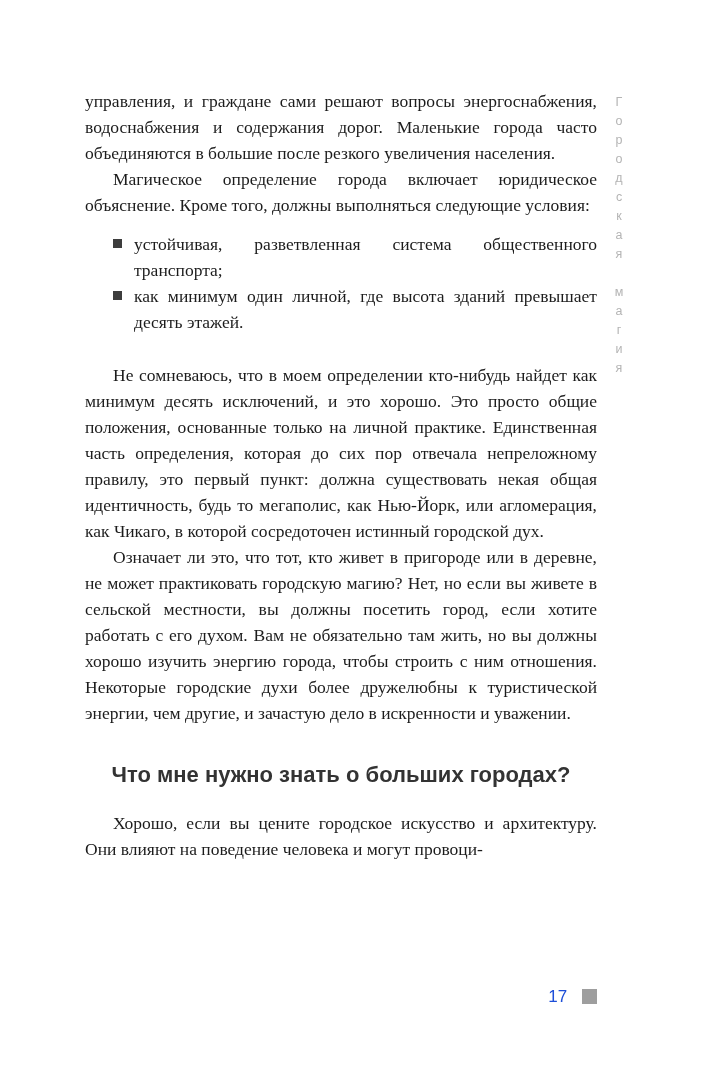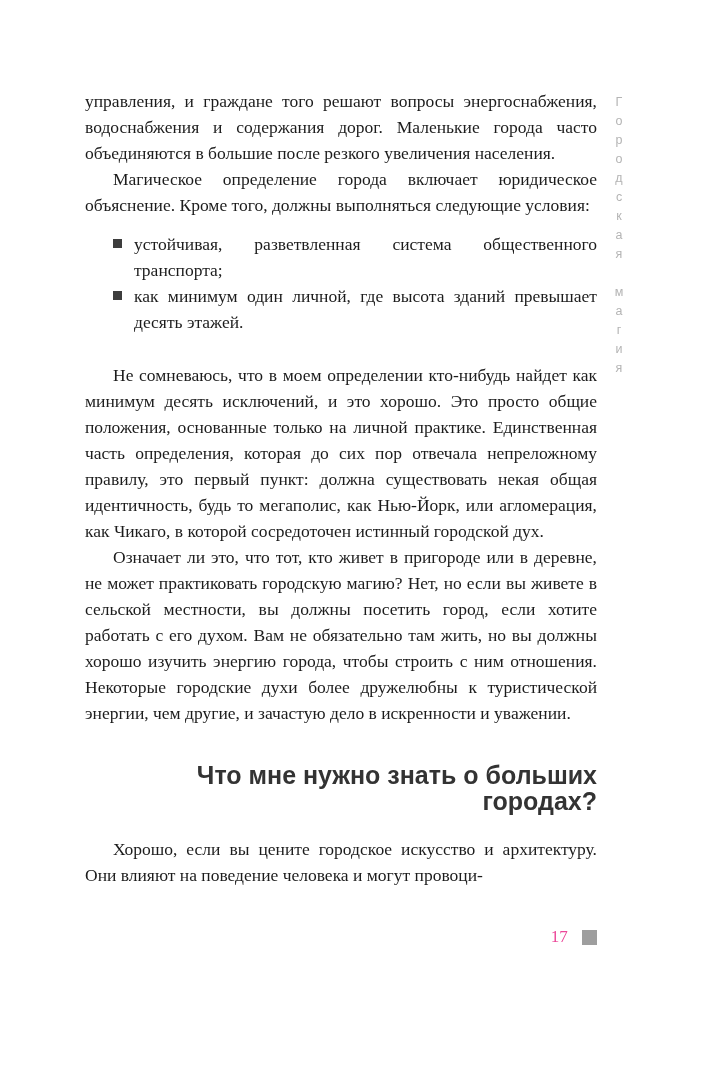--- a/index.html
+++ b/index.html
@@ -47,48 +47,48 @@
     left: 28px;
     top: 8px;
     width: 9px;
     height: 9px;
     background: #3d3d3d;
   }
   .heading {
     margin: 36px 0 22px 0;
     font-family: "Liberation Sans", sans-serif;
     font-weight: bold;
-    font-size: 25px;
+    font-size: 22px;
     line-height: 26px;
     color: #333333;
-    text-align: right;
+    text-align: center;
     text-indent: 0;
   }
   .sidebar-title {
     position: absolute;
     left: 612px;
     top: 95px;
     height: 300px;
     writing-mode: vertical-rl;
     text-orientation: upright;
     letter-spacing: 5px;
     font-family: "Liberation Sans", sans-serif;
     font-size: 12.5px;
     color: #b4b4b4;
     white-space: nowrap;
   }
   .page-footer {
     position: absolute;
     left: 85px;
-    top: 926px;
+    top: 986px;
     width: 512px;
     text-align: right;
-    font-family: Liberation Serif, serif;
+    font-family: Liberation Sans, sans-serif;
     font-size: 17px;
-    color: #ec4899;
+    color: #1d4ed8;
   }
   .page-number {
     display: inline-block;
     vertical-align: middle;
   }
   .footer-square {
     display: inline-block;
     vertical-align: middle;
     width: 15px;
     height: 15px;
@@ -98,21 +98,21 @@
 </style>
 </head>
 <body>
 
 <div class="page">
 
   <aside class="sidebar-title">Городская магия</aside>
 
   <main class="text-block">
 
-    <p class="para no-indent">управления, и граждане того решают вопросы энергоснабжения, водоснабжения и содержания дорог. Маленькие города часто объединяются в большие после резкого увеличения населения.</p>
+    <p class="para no-indent">управления, и граждане сами решают вопросы энергоснабжения, водоснабжения и содержания дорог. Маленькие города часто объединяются в большие после резкого увеличения населения.</p>
 
     <p class="para">Магическое определение города включает юридическое объяснение. Кроме того, должны выполняться следующие условия:</p>
 
     <ul class="bullet-list">
       <li class="bullet-item">
         <span class="square"></span>
         <span class="bullet-text">устойчивая, разветвленная система общественного транспорта;</span>
       </li>
       <li class="bullet-item">
         <span class="square"></span>

